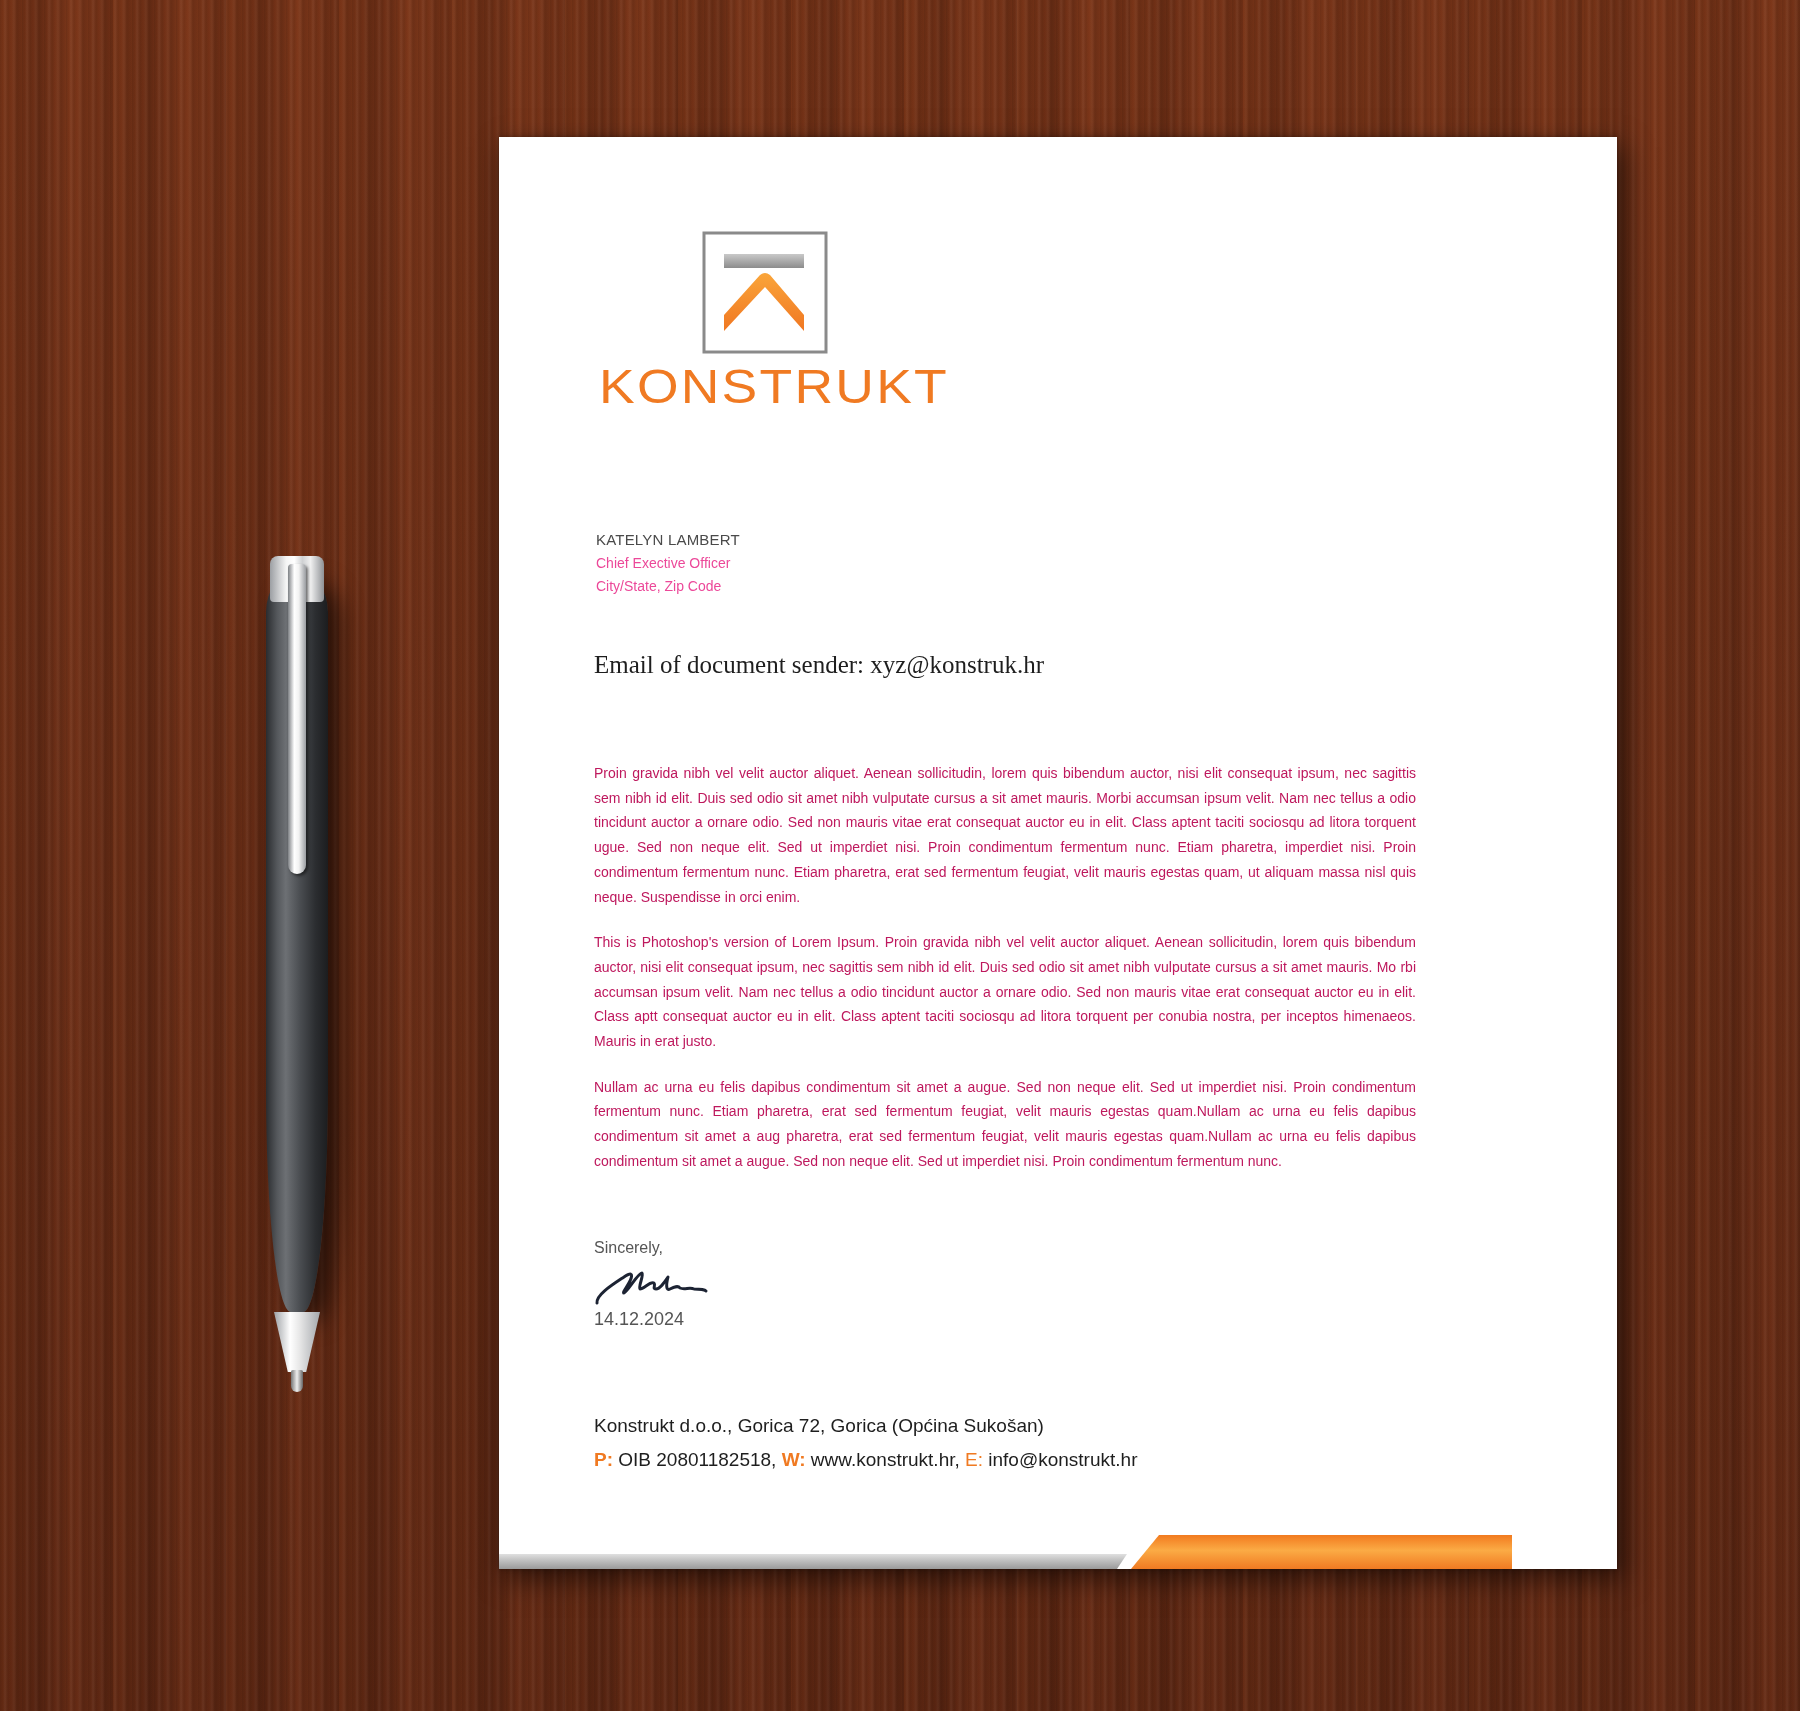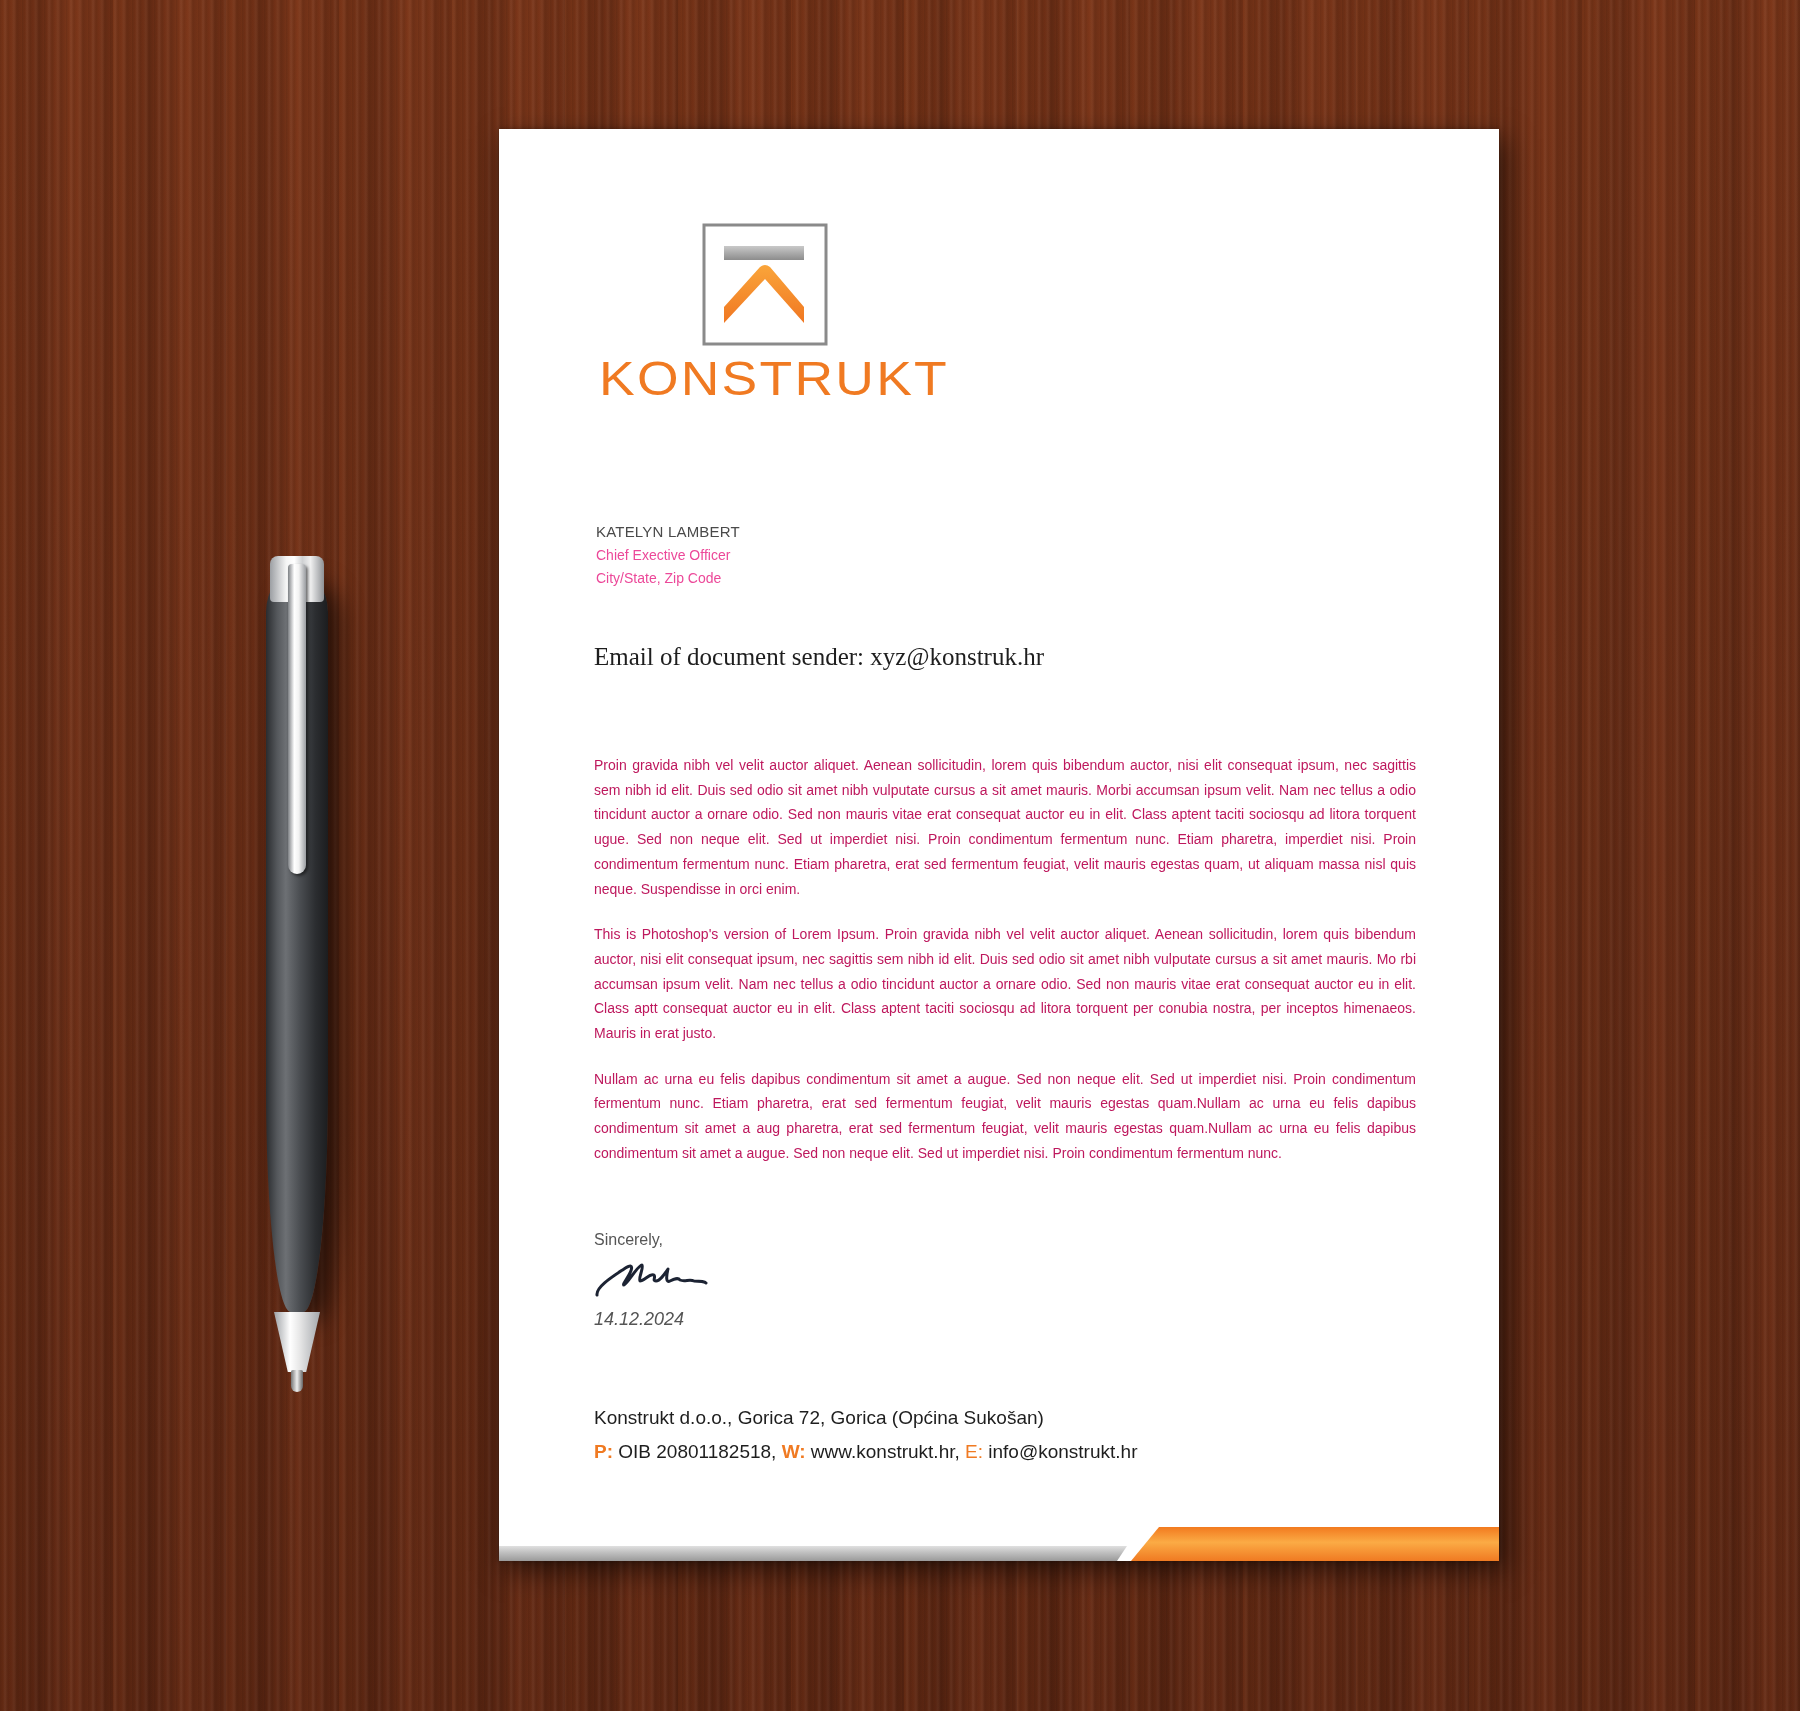--- a/index.html
+++ b/index.html
@@ -49,22 +49,22 @@
     }
     .pen-tip-point {
       position: absolute; left: 27px; top: 818px; width: 12px; height: 22px;
       border-radius: 2px 2px 6px 6px;
       background: linear-gradient(90deg, #777 0%, #eee 50%, #666 100%);
     }
 
     
     .paper {
       position: absolute;
-      left: 499px; top: 129px;
-      width: 1000px; height: 1432px;
+      left: 499px; top: 137px;
+      width: 1118px; height: 1432px;
       background: #ffffff;
       box-shadow: 6px 10px 26px rgba(0,0,0,0.55), 0 0 4px rgba(0,0,0,0.3);
       overflow: hidden;
     }
 
     .logo {
       position: absolute; left: 95px; top: 94px; width: 360px; height: 180px;
     }
     .logo-mark { position: absolute; left: 108px; top: 0; width: 126px; height: 124px; }
     .logo-word {
@@ -84,21 +84,21 @@
 
     .body-text {
       position: absolute; left: 95px; top: 624px; width: 822px;
       color: #be185d; font-size: 14px; line-height: 24.7px; text-align: justify;
     }
     .body-text p { margin-bottom: 21px; }
 
     .closing { position: absolute; left: 95px; top: 1102px; color: #555; }
     .sincerely { font-size: 16px; }
     .signature { display: block; margin-top: 6px; width: 130px; height: 46px; }
-    .sign-date { font-size: 18px; color: #555; margin-top: 8px; font-style: italic; }
+    .sign-date { font-size: 18px; color: #555; margin-top: 0px; }
 
     .footer {
       position: absolute; left: 95px; top: 1278px;
       font-family: Liberation Sans, sans-serif; color: #1e1e1e; font-size: 19px;
     }
     .footer-line2 { margin-top: 12px; }
     .footer .lbl { color: #f07a22; font-weight: bold; }
     .footer .lbl-e { color: #f07a22; }
 
     .bottom-band { position: absolute; left: 0; bottom: 0; width: 1013px; height: 34px; }

